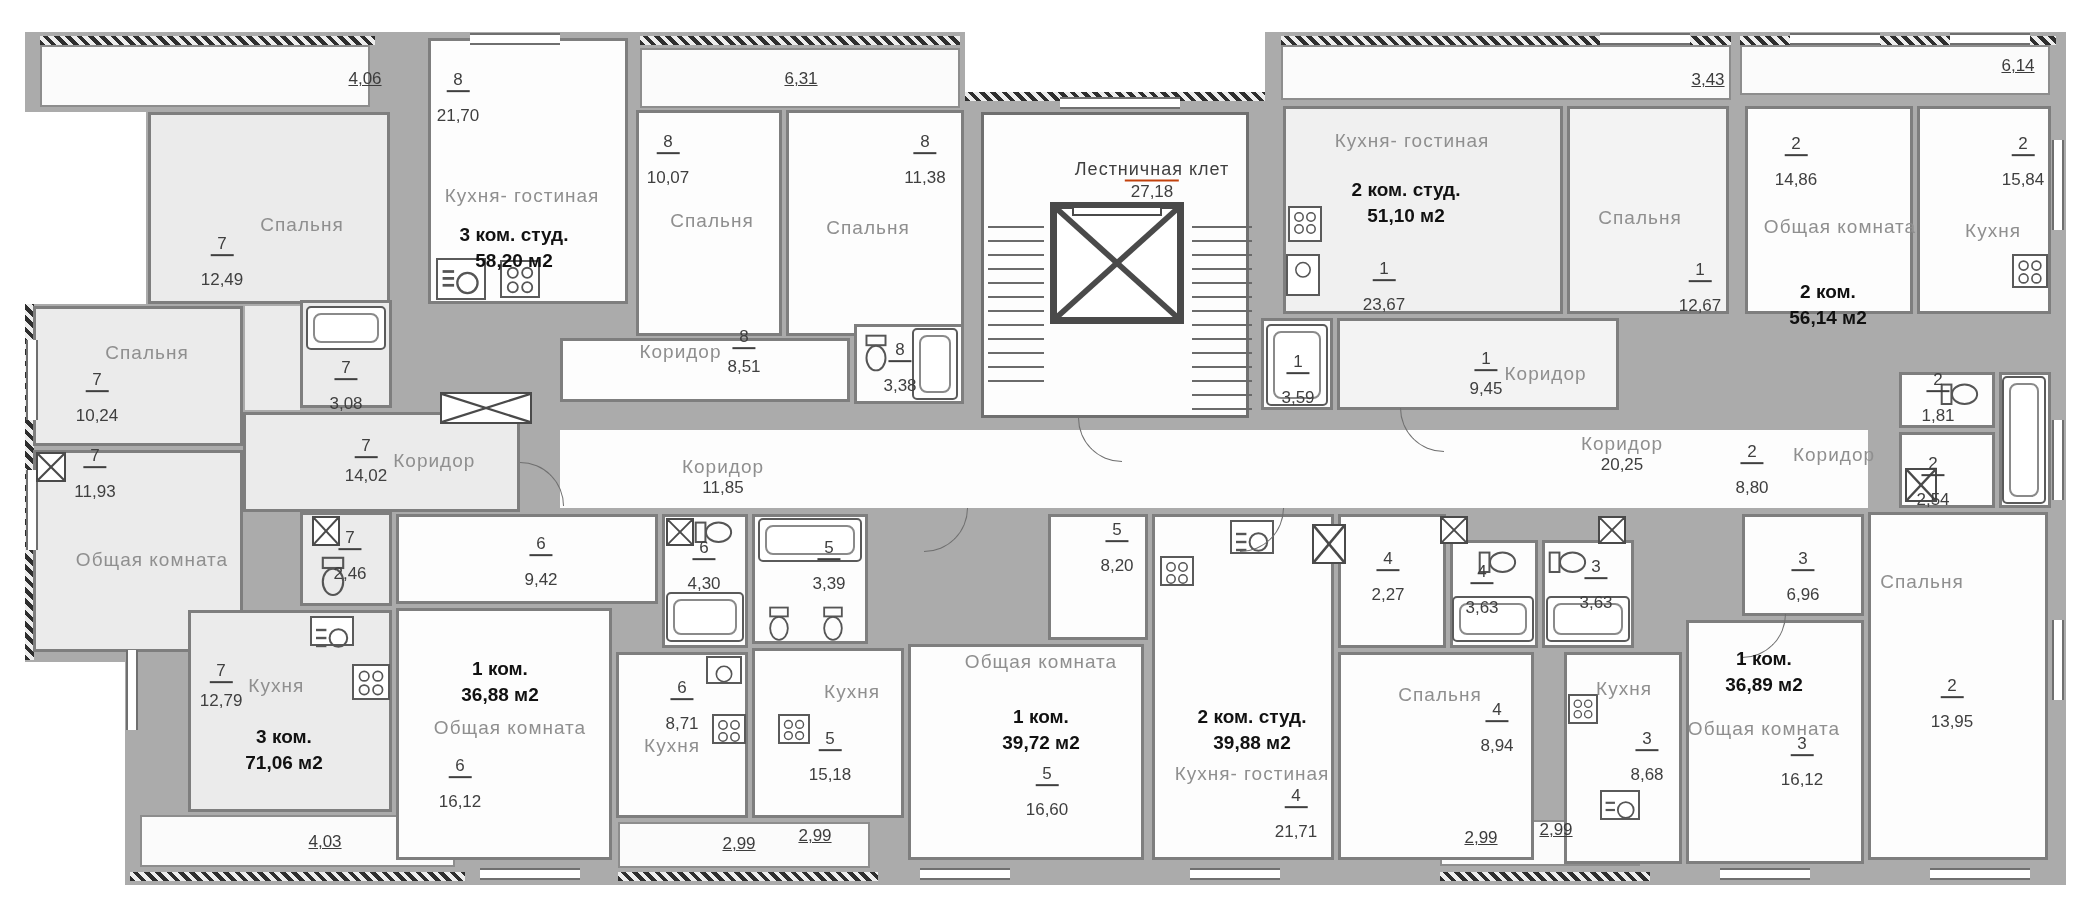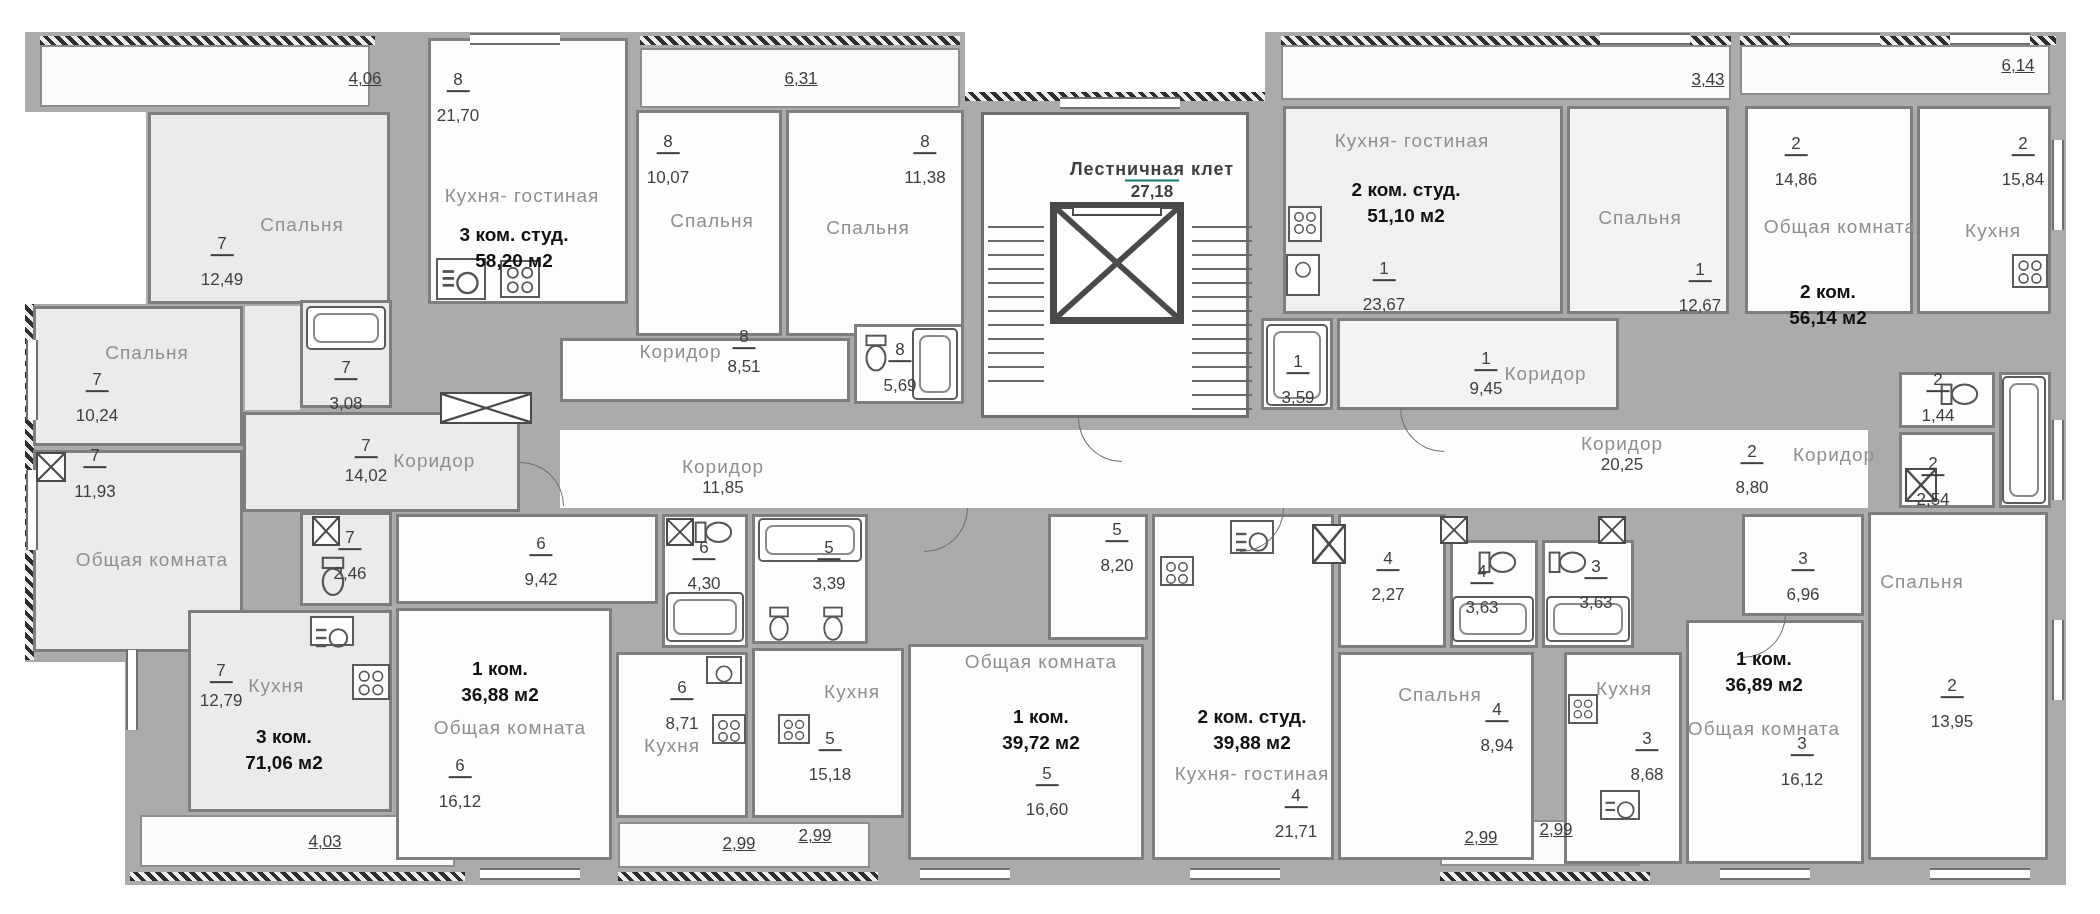--- a/index.html
+++ b/index.html
@@ -380,26 +380,26 @@
   <div class="lbl rname" style="left:868px;top:228px;">Спальня</div>
   <div class="lbl" style="left:700px;top:352px;">
     <span class="rname">Коридор</span>
     <span class="fr">
         <span class="n">8</span>
         <span class="a">8,51</span>
       </span>
   </div>
   <div class="lbl fr" style="left:900px;top:368px;">
       <span class="n">8</span>
-      <span class="a">5,69</span>
-    </div>
-
-  <div class="lbl" style="left:1152px;top:180px;flex-direction:column;gap:0;font-weight:bold;">
+      <span class="a">3,38</span>
+    </div>
+
+  <div class="lbl" style="left:1152px;top:180px;flex-direction:column;gap:0;">
     <span style="color:#3f3f3f;font-size:18px;letter-spacing:1px;">Лестничная клет</span>
-    <span style="color:#3f3f3f;font-size:17px;border-top:2px solid #0f766e;padding:0 6px;">27,18</span>
+    <span style="color:#3f3f3f;font-size:17px;border-top:2px solid #c2410c;padding:0 6px;">27,18</span>
   </div>
 
   <div class="lbl rname" style="left:1412px;top:141px;">Кухня- гостиная</div>
   <div class="lbl title" style="left:1406px;top:203px;">
       <span>2 ком. студ.</span>
       <span>51,10 м2</span>
     </div>
   <div class="lbl fr" style="left:1384px;top:287px;">
       <span class="n">1</span>
       <span class="a">23,67</span>
@@ -435,21 +435,21 @@
       <span>2 ком.</span>
       <span>56,14 м2</span>
     </div>
   <div class="lbl rname" style="left:1834px;top:455px;">Коридор</div>
   <div class="lbl fr" style="left:1752px;top:470px;">
       <span class="n">2</span>
       <span class="a">8,80</span>
     </div>
   <div class="lbl fr" style="left:1938px;top:398px;">
       <span class="n">2</span>
-      <span class="a">1,44</span>
+      <span class="a">1,81</span>
     </div>
   <div class="lbl fr" style="left:1933px;top:482px;">
       <span class="n">2</span>
       <span class="a">2,54</span>
     </div>
   <div class="lbl rname" style="left:1922px;top:582px;">Спальня</div>
   <div class="lbl fr" style="left:1952px;top:704px;">
       <span class="n">2</span>
       <span class="a">13,95</span>
     </div>

